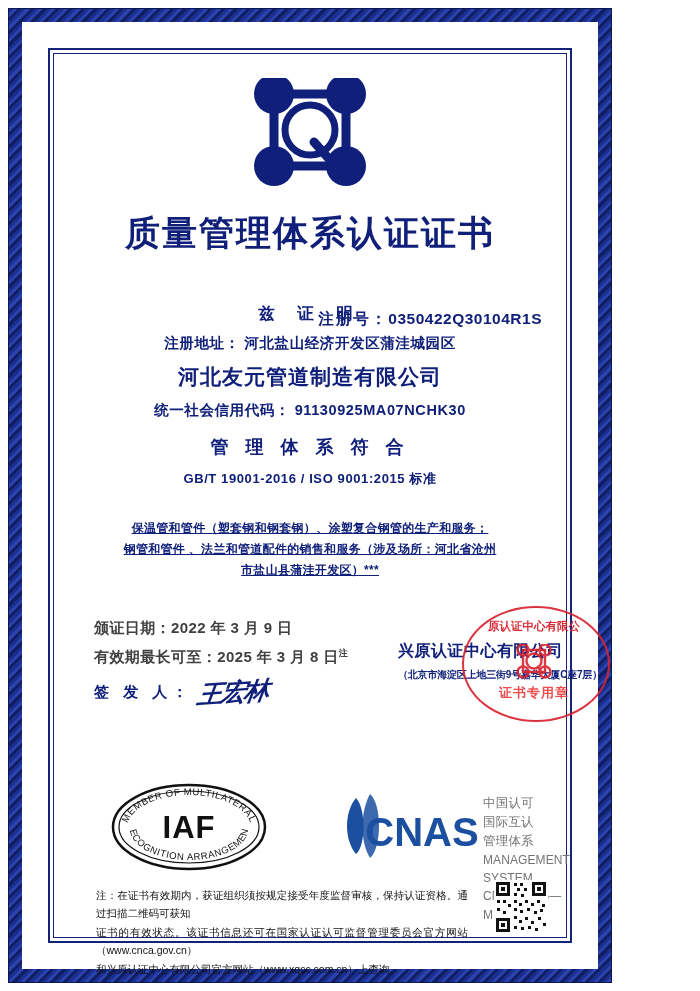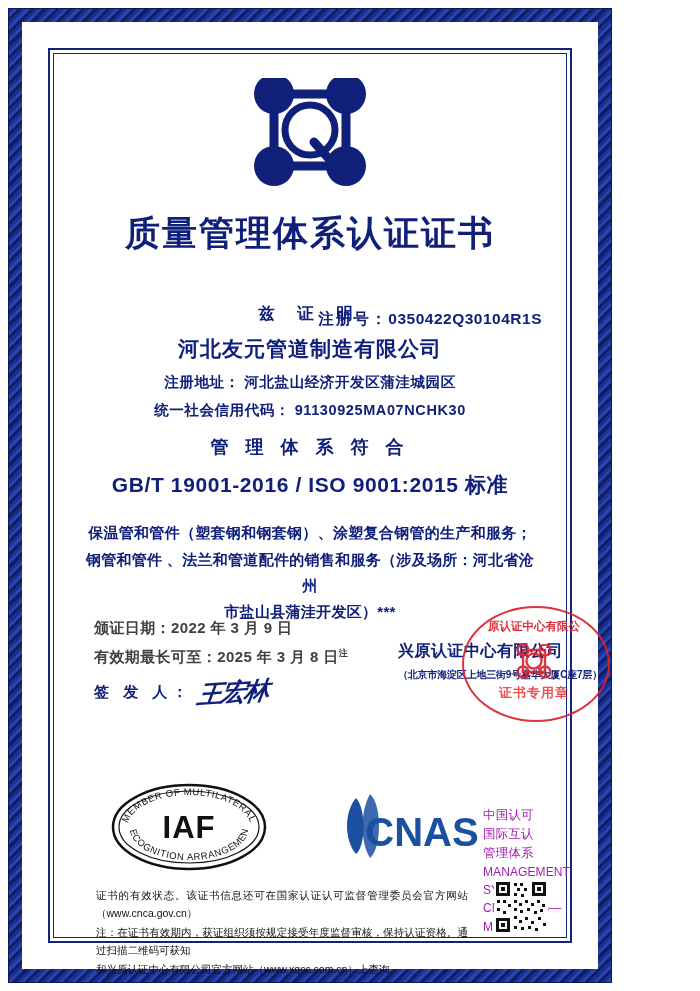--- a/index.html
+++ b/index.html
@@ -128,37 +128,38 @@
     margin-bottom: 6px;
   }
   .l-conform {
     font-size: 18px;
     font-weight: bold;
     letter-spacing: 6px;
     margin-top: 12px;
     margin-bottom: 8px;
   }
   .l-standard {
-    font-size: 21px;
+    font-size: 13px;
     font-weight: bold;
     letter-spacing: 0.6px;
-    margin-bottom: 20px;
+    margin-bottom: 30px;
   }
   .l-scope-title {
     font-size: 16px;
     font-weight: bold;
     letter-spacing: 1px;
     margin-bottom: 7px;
   }
   .l-scope {
-    font-size: 15px;
+    font-size: 12px;
     font-weight: bold;
     line-height: 1.75;
     letter-spacing: 0.3px;
     padding: 0 6px;
+    text-decoration: underline;
   }
 
   
   .dates {
     position: absolute;
     left: 36px;
     top: 555px;
     color: #404040;
     font-size: 15px;
     font-weight: bold;
@@ -284,22 +285,22 @@
   .cnas-mark {
     position: absolute;
     left: 278px;
     top: 10px;
     width: 152px;
     height: 72px;
   }
   .cnas-text {
     position: absolute;
     left: 425px;
-    top: 26px;
-    color: #a21caf;
+    top: 14px;
+    color: #737373;
     font-size: 12.5px;
     line-height: 1.52;
     letter-spacing: 0.2px;
   }
   .cnas-text .en {
     letter-spacing: 0.1px;
     font-size: 12px;
   }
 
   
@@ -354,22 +355,22 @@
       </div>
 
       <div class="cert-title">质量管理体系认证证书</div>
 
       <div class="reg-line">
         <span class="reg-label">注册号：</span><span class="reg-value">0350422Q30104R1S</span>
       </div>
 
       <div class="body-block">
         <div class="line l-hereby">兹 证 明</div>
+        <div class="line l-address">注册地址： 河北盐山经济开发区蒲洼城园区</div>
         <div class="line l-company">河北友元管道制造有限公司</div>
-        <div class="line l-address">注册地址： 河北盐山经济开发区蒲洼城园区</div>
         <div class="line l-credit">统一社会信用代码： 91130925MA07NCHK30</div>
         <div class="line l-conform">管 理 体 系 符 合</div>
         <div class="line l-standard">GB/T 19001-2016 / ISO 9001:2015 标准</div>
         <div class="l-scope">
           <div>保温管和管件（塑套钢和钢套钢）、涂塑复合钢管的生产和服务；</div>
           <div>钢管和管件 、法兰和管道配件的销售和服务（涉及场所：河北省沧州</div>
           <div>市盐山县蒲洼开发区）***</div>
         </div>
       </div>
 
@@ -483,20 +484,20 @@
           <rect x="44" y="37" width="3" height="3"></rect>
             <rect x="49" y="43" width="3" height="3"></rect>
           <rect x="20" y="46" width="3" height="3"></rect>
             <rect x="27" y="47" width="3" height="3"></rect>
           <rect x="34" y="46" width="3" height="3"></rect>
             <rect x="41" y="48" width="3" height="3"></rect>
         </g>
       </svg>
 
       <div class="footnote">
+        <div>注：在证书有效期内，获证组织须按规定接受年度监督审核，保持认证资格。通过扫描二维码可获知</div>
         <div>证书的有效状态。该证书信息还可在国家认证认可监督管理委员会官方网站（www.cnca.gov.cn）</div>
-        <div>注：在证书有效期内，获证组织须按规定接受年度监督审核，保持认证资格。通过扫描二维码可获知</div>
         <div>和兴原认证中心有限公司官方网站（www.xqcc.com.cn）上查询。</div>
       </div>
 
     </div>
   </div>
 </div>
 
 </body></html>

